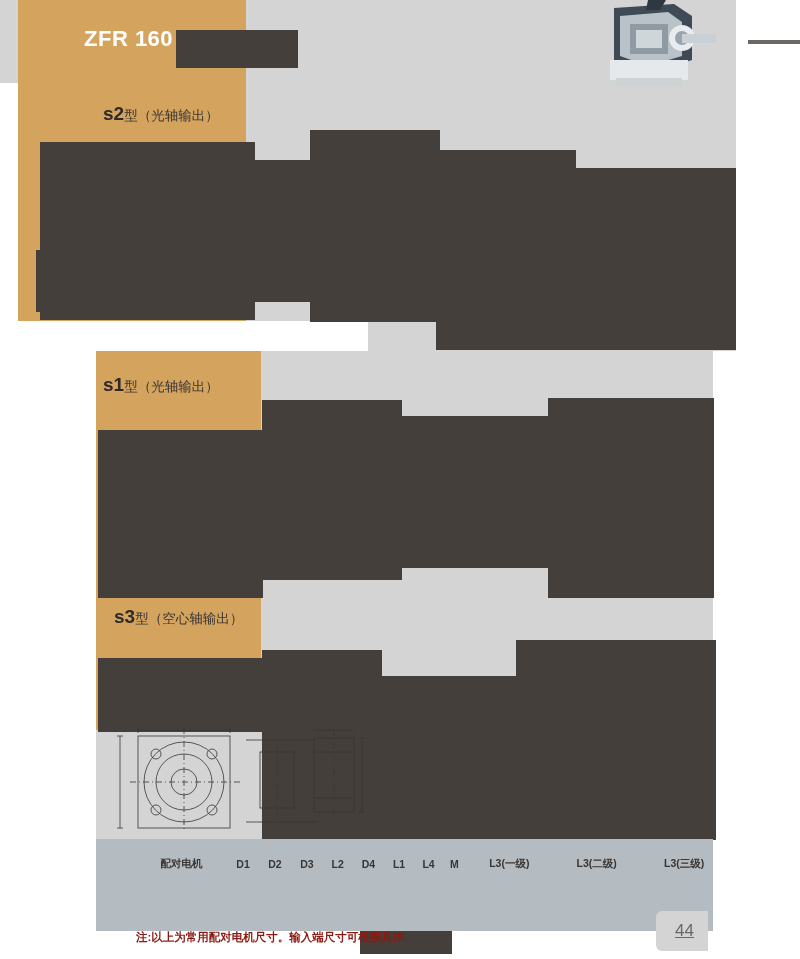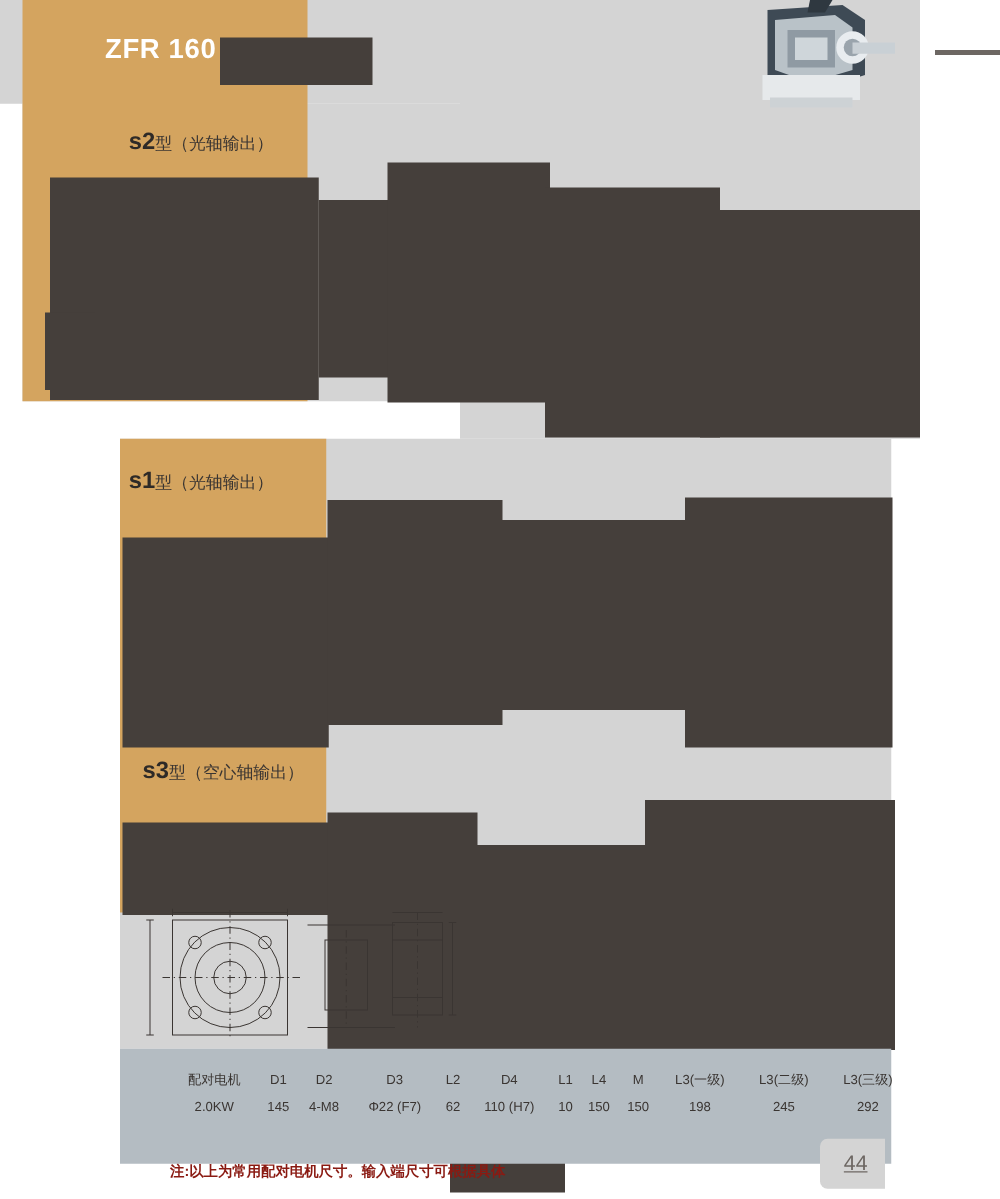--- a/index.html
+++ b/index.html
@@ -110,21 +110,21 @@
     left: 136px; top: 853px;
     width: 592px;
     border-collapse: collapse;
     font-size: 10.5px;
     color: #3a3532;
     z-index: 35;
   }
   .spec-table th, .spec-table td {
     text-align: center;
     padding: 4px 1px 5px 1px;
-    font-weight: normal;
+    font-weight: bold;
     white-space: nowrap;
   }
   .spec-table th { font-size: 10.5px; }
   .spec-table tr.row td { font-size: 10.5px; }
 
   .table-bg {
     position: absolute;
     left: 96px; top: 839px;
     width: 617px; height: 92px;
     background: #b4bcc2;
@@ -271,34 +271,20 @@
         <th>D4</th>
         <th>L1</th>
         <th>L4</th>
         <th>M</th>
         <th>L3(一级)</th>
         <th>L3(二级)</th>
         <th>L3(三级)</th>
       </tr>
     </thead>
     <tbody>
-      <tr class="row">
-        <td>2.0KW</td>
-        <td>145</td>
-        <td>4-M8</td>
-        <td>Φ22 (F7)</td>
-        <td>62</td>
-        <td>110 (H7)</td>
-        <td>10</td>
-        <td>150</td>
-        <td>150</td>
-        <td>198</td>
-        <td>245</td>
-        <td>292</td>
-      </tr>
     </tbody>
   </table>
 
   <div class="note">注:以上为常用配对电机尺寸。输入端尺寸可根据具体</div>
 
   <div class="page-tab"></div>
   <div class="page-num">44</div>
 
 </div>
 

